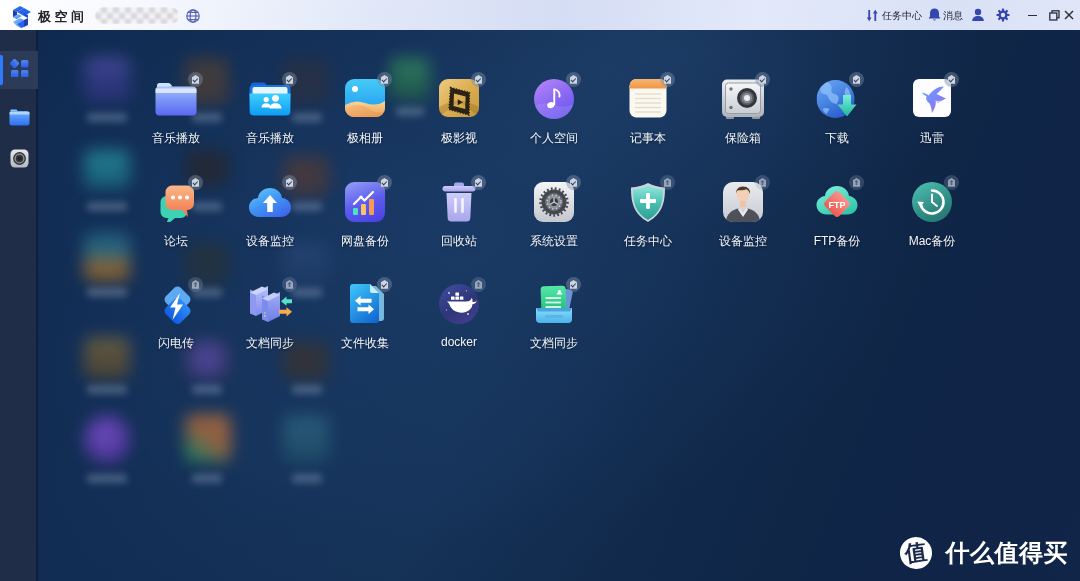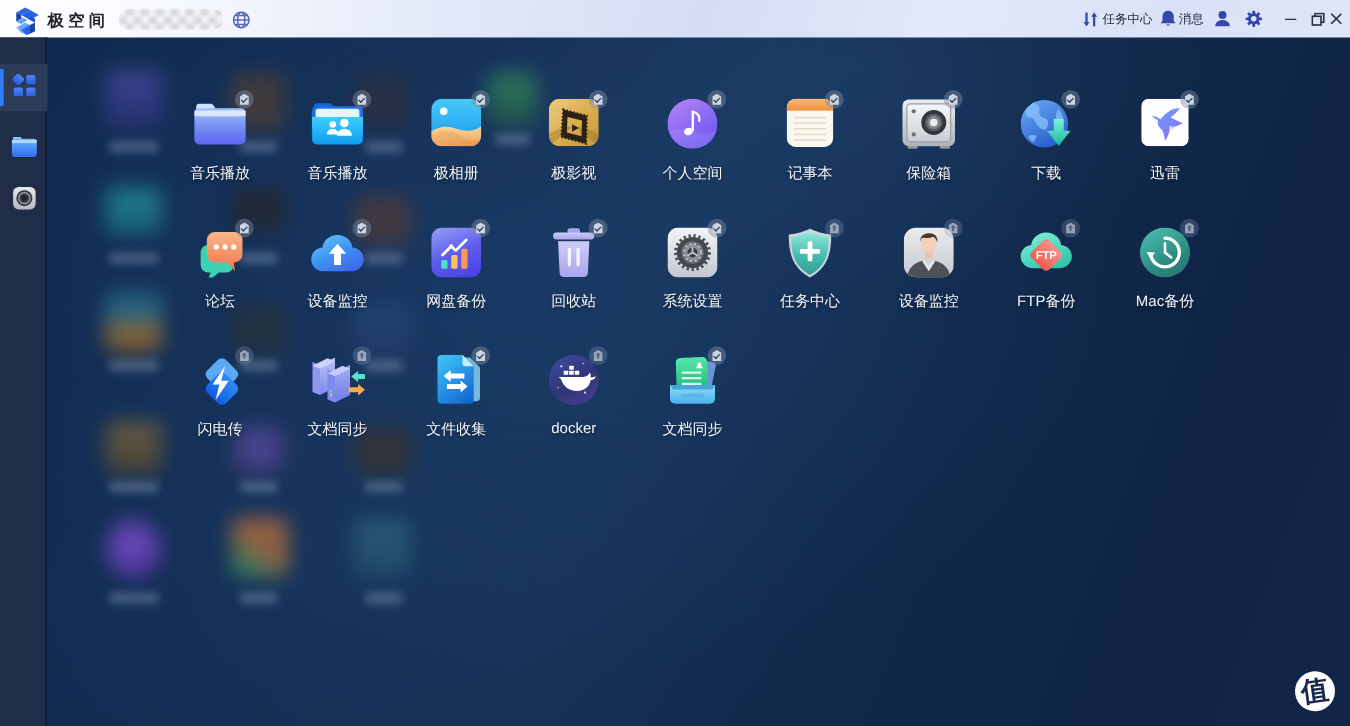--- a/index.html
+++ b/index.html
@@ -666,14 +666,15 @@
         <path d="M22.8 10.5 c0-1.4 1.2-2.2 2.7-2.2 s2.7 0.8 2.7 2.2z" fill="#fff"></path>
       <path d="M2 24 h36 v11 a4 4 0 0 1 -4 4 h-28 a4 4 0 0 1 -4-4z" fill="url(#fj2)"></path>
       <path d="M2 24 h36 l-2 3.5 h-32z" fill="#4aa4dc"></path>
       <rect x="11" y="31" width="18" height="3" rx="1.5" fill="#58aede" opacity="0.75"></rect>
     </svg>
     <span class="badge b1" style="left:59px;top:-7px"></span>
     <div class="lbl">文档同步</div>
   </div>
   <div class="wm">
       <div class="wm-c">值</div>
+      <div class="wm-t">什么值得买</div>
     </div>
 </div>
 
 </body></html>

